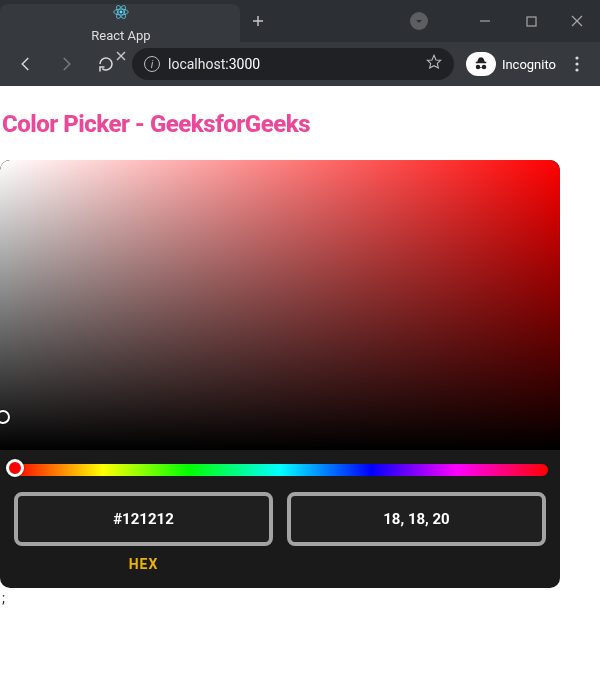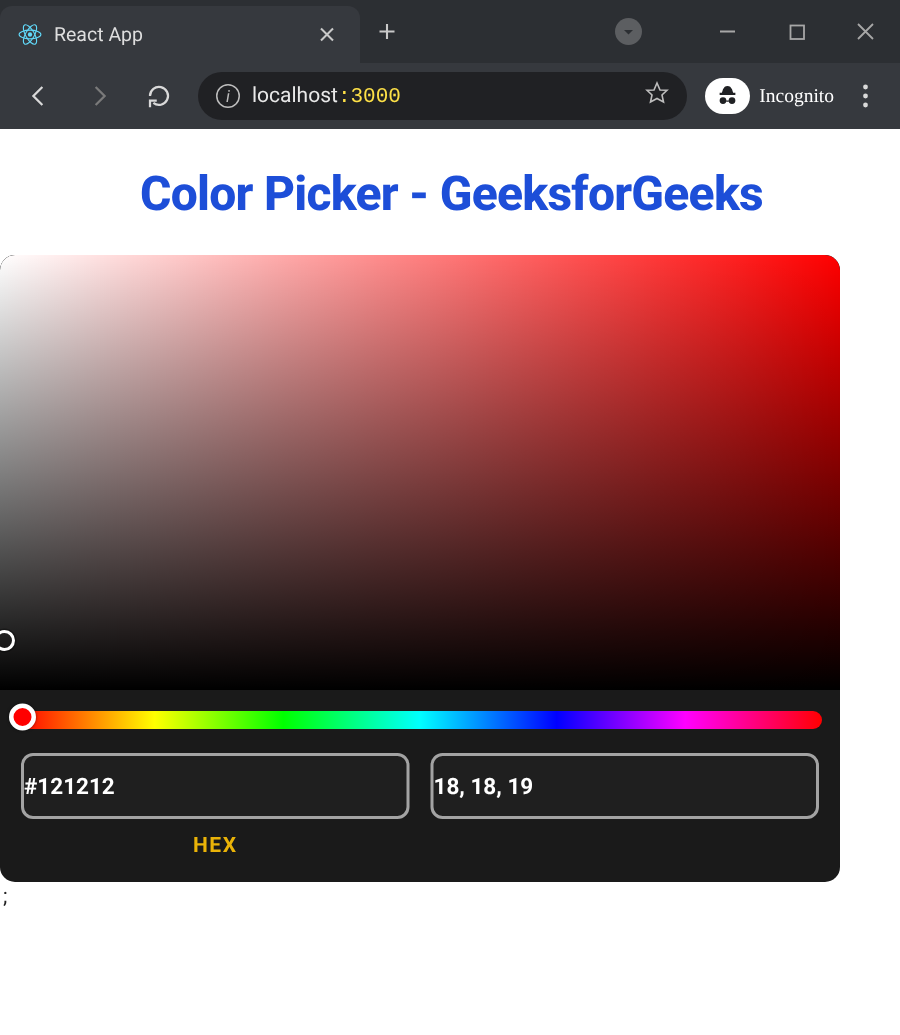--- a/index.html
+++ b/index.html
@@ -45,20 +45,21 @@
     .tab {
       height: 38px;
       margin-top: 4px;
       background: #36393e;
       border-radius: 8px 8px 0 0;
       display: flex;
       align-items: center;
       padding: 0 10px 0 12px;
       min-width: 240px;
       gap: 8px;
+      flex-direction: column;
     }
     .tab .favicon svg { display: block; }
     .tab .tab-title {
       color: #dedede;
       font-size: 13px;
       flex: 1;
     }
     .tab-close, .newtab {
       width: 24px; height: 24px;
       display: flex; align-items: center; justify-content: center;
@@ -99,21 +100,21 @@
       display: flex; align-items: center; justify-content: center;
       color: #bdbdbd;
       font-size: 11px;
       font-style: italic;
     }
     .omnibox .url {
       flex: 1;
       font-size: 14px;
       color: #e8e8e8;
     }
-    .omnibox .url .muted { color: #fde047; font-family: Liberation Mono, monospace; }
+    .omnibox .url .muted { color: #ffffff; }
     .omnibox .star { color: #bdbdbd; }
     .incognito-badge {
       display: flex;
       align-items: center;
       gap: 6px;
       background: #fff;
       border-radius: 14px;
       height: 24px;
       padding: 0 4px 0 4px;
       margin-left: 4px;
@@ -122,39 +123,37 @@
       width: 22px; height: 22px;
       border-radius: 50%;
       background: #fff;
       display: flex; align-items: center; justify-content: center;
     }
     .incognito-label {
       color: #fff;
       font-size: 13px;
       margin-left: 2px;
       margin-right: 2px;
-      font-family: Liberation Serif, serif;
     }
     .kebab {
       width: 30px; height: 36px;
       display: flex; align-items: center; justify-content: center;
       color: #d9d9d9;
     }
     
     .page {
       padding: 24px 0 0 0;
     }
     .page h1 {
-      font-size: 32px;
+      font-size: 24px;
       font-weight: 800;
-      color: #1d4ed8;
+      color: #ec4899;
       padding-left: 2px;
       margin-bottom: 22px;
       letter-spacing: -0.5px;
-      text-align: center;
     }
     .picker {
       width: 560px;
       margin-left: 0;
       background: #1a1a1a;
       border-radius: 10px;
       overflow: hidden;
       padding-bottom: 16px;
     }
     .sv-panel {
@@ -195,26 +194,27 @@
       border: 3px solid #fff;
       box-shadow: 0 0 2px rgba(0,0,0,0.5);
     }
     .values-row {
       display: flex;
       gap: 14px;
       padding: 8px 14px 0 14px;
     }
     .value-cell { flex: 1; }
     .value-box {
-      border: 2px solid #a3a3a3;
+      border: 4px solid #a3a3a3;
       background: #1f1f1f;
       border-radius: 8px;
-      height: 44px;
-      display: flex;
-      align-items: center;
+      height: 54px;
+      display: flex;
+      align-items: center;
+      justify-content: center;
       color: #fff;
       font-weight: 700;
       font-size: 15px;
     }
     .value-label {
       text-align: center;
       color: #eab308;
       font-size: 14px;
       font-weight: 700;
       margin-top: 10px;
@@ -335,19 +335,19 @@
     </div>
     <div class="values-row">
       <div class="value-cell">
         <div class="value-box">
           <span>#121212</span>
         </div>
         <div class="value-label">HEX</div>
       </div>
       <div class="value-cell">
         <div class="value-box">
-          <span>18, 18, 19</span>
+          <span>18, 18, 20</span>
         </div>
       </div>
     </div>
   </div>
   <div class="stray">;</div>
 </div>
 
 </body></html>

